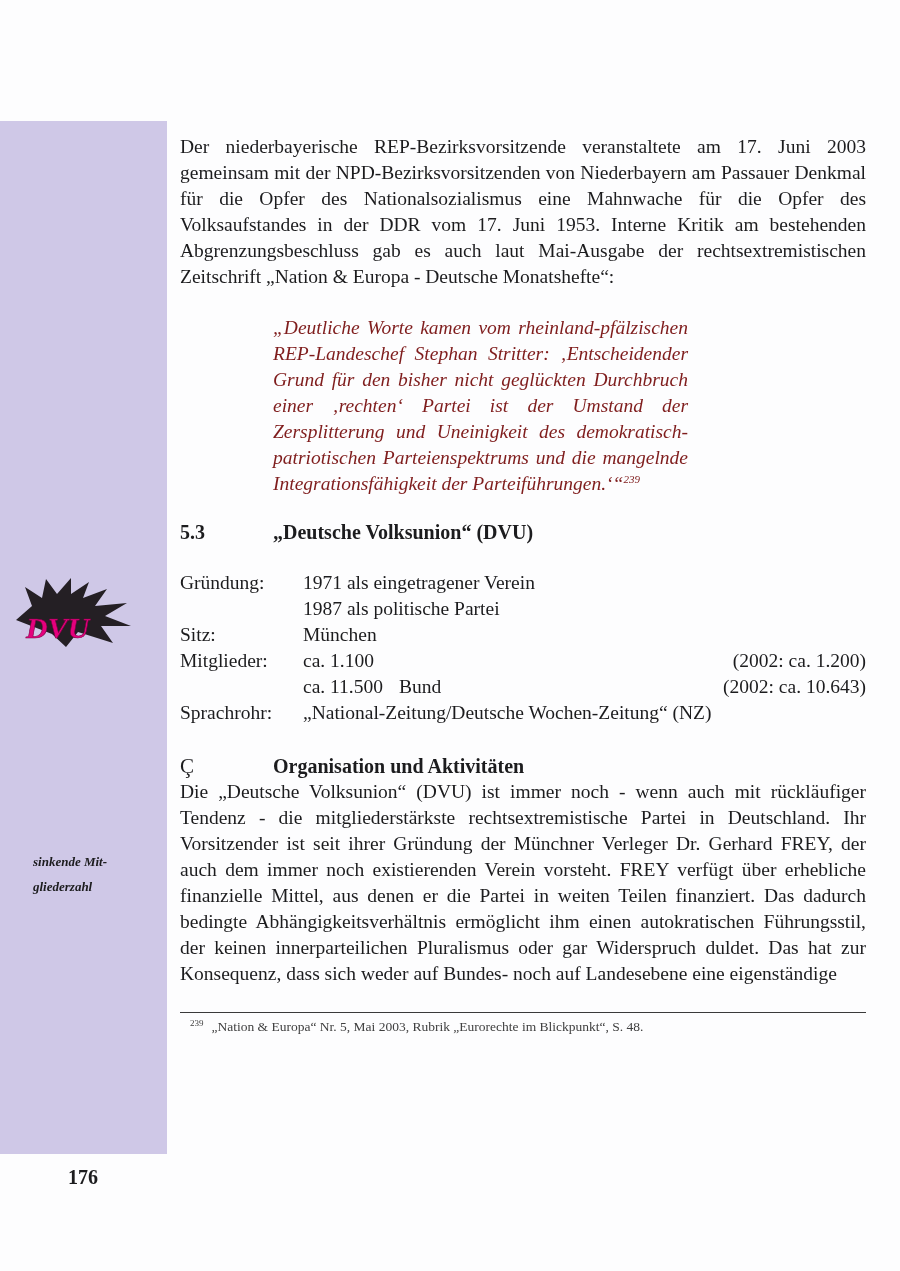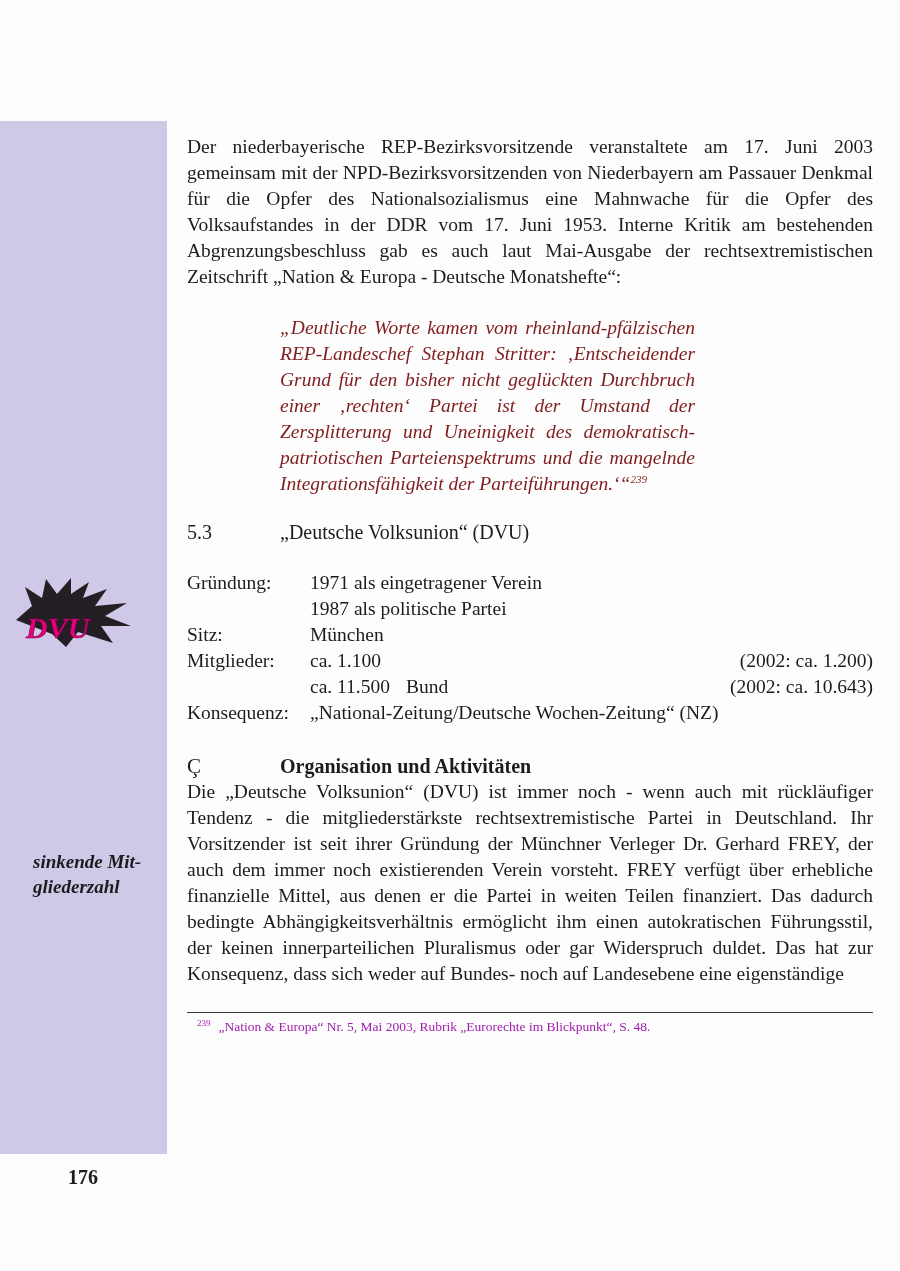--- a/index.html
+++ b/index.html
@@ -8,48 +8,48 @@
     background:#fdfdfe; color:#1c1c1e;
     font-family:"Liberation Serif", serif;
   }
   .sidebar {
     position:absolute; left:0; top:121px; width:167px; height:1033px;
     background:#cfc8e7;
   }
   .logo { position:absolute; left:12px; top:576px; }
   .margin-note {
     position:absolute; left:33px; top:849px; width:138px;
-    font-size:19px; font-weight:bold; font-style:italic; line-height:25px;
+    font-size:13px; font-weight:bold; font-style:italic; line-height:25px;
   }
   .main {
-    position:absolute; left:187px; top:134px; width:686px;
+    position:absolute; left:180px; top:134px; width:686px;
     font-size:19.5px; line-height:26px;
   }
   p.body { margin:0; text-align:justify; hyphens:auto; -webkit-hyphens:auto; }
   .quote {
     margin:25px 0 0 93px; width:415px;
     text-align:justify; font-style:italic; color:#7f1d1d; hyphens:auto;
   }
   sup { font-size:11px; line-height:0; vertical-align:super; }
-  .heading { margin-top:22px; display:flex; font-weight:normal; font-size:20px; }
+  .heading { margin-top:22px; display:flex; font-weight:bold; font-size:20px; }
   .hnum { width:93px; flex:none; }
   .infolist { margin-top:25px; }
   .irow { display:flex; }
   .ilabel { width:123px; flex:none; }
   .ival { flex:1; }
   .amt { width:96px; flex:none; }
   .reg { flex:1; }
   .note { margin-left:auto; text-align:right; }
   .subheading { margin-top:27px; display:flex; align-items:baseline; }
   .bullet { width:93px; flex:none; font-size:21px; }
   .subtitle { font-weight:bold; font-size:20px; }
   .para2 { margin-top:26px; }
   .footnote-block { margin-top:25px; }
   .rule { border-top:1.5px solid #3a3a3a; margin-bottom:5px; }
-  .fn { font-size:13.5px; line-height:18px; padding-left:10px; color:#a21caf; }
+  .fn { font-size:13.5px; line-height:18px; padding-left:10px; color:#404040; }
   .fn sup { font-size:9px; margin-right:8px; }
   .pagenum { position:absolute; left:68px; top:1166px; font-size:20px;font-weight:bold; }
 </style>
 </head>
 <body>
 
 <div class="page">
 
   <div class="sidebar"></div>
 
@@ -92,21 +92,21 @@
         <span class="amt">ca. 1.100</span>
         <span class="note">(2002: ca. 1.200)</span>
       </div>
       <div class="irow">
         <span class="ilabel"></span>
         <span class="amt">ca. 11.500</span>
         <span class="reg">Bund</span>
         <span class="note">(2002: ca. 10.643)</span>
       </div>
       <div class="irow">
-        <span class="ilabel">Konsequenz:</span>
+        <span class="ilabel">Sprachrohr:</span>
         <span class="ival">„National-Zeitung/Deutsche Wochen-Zeitung“ (NZ)</span>
       </div>
     </div>
 
     <div class="subheading">
       <span class="bullet">Ç</span>
       <span class="subtitle">Organisation und Aktivitäten</span>
     </div>
 
     <p class="body para2" lang="de">Die „Deutsche Volksunion“ (DVU) ist immer noch - wenn auch mit rückläufiger Tendenz - die mitgliederstärkste rechtsextremistische Partei in Deutschland. Ihr Vorsitzender ist seit ihrer Gründung der Münchner Verleger Dr. Gerhard FREY, der auch dem immer noch existierenden Verein vorsteht. FREY verfügt über erhebliche finanzielle Mittel, aus denen er die Partei in weiten Teilen finanziert. Das dadurch bedingte Abhängigkeitsverhältnis ermöglicht ihm einen autokratischen Führungsstil, der keinen innerparteilichen Pluralismus oder gar Widerspruch duldet. Das hat zur Konsequenz, dass sich weder auf Bundes- noch auf Landesebene eine eigenständige</p>

